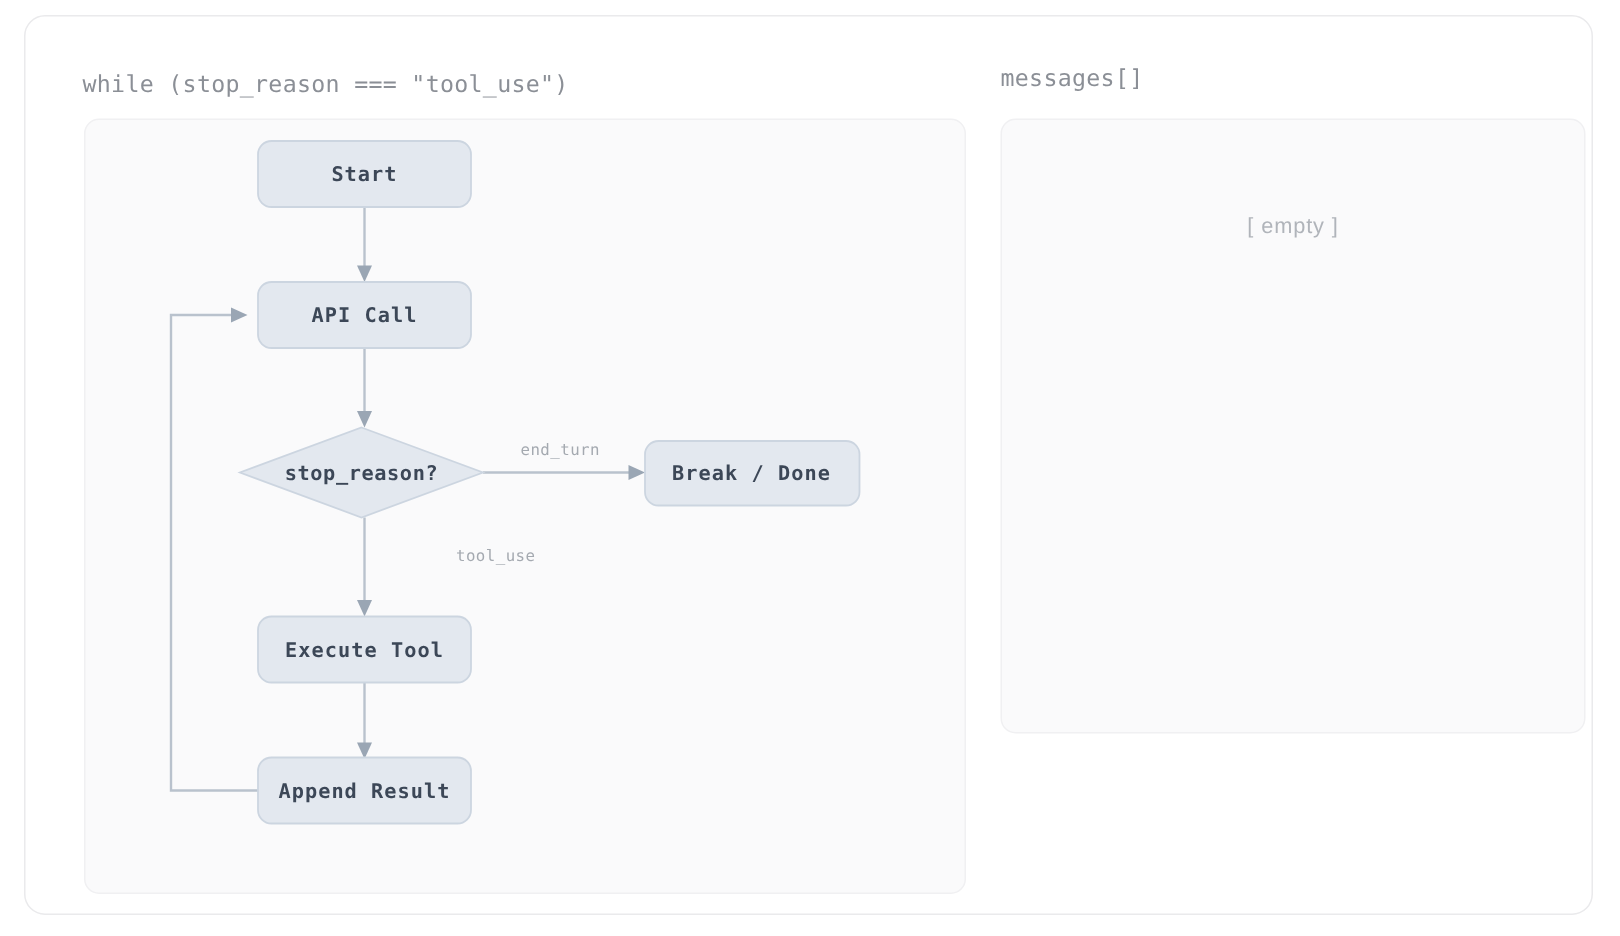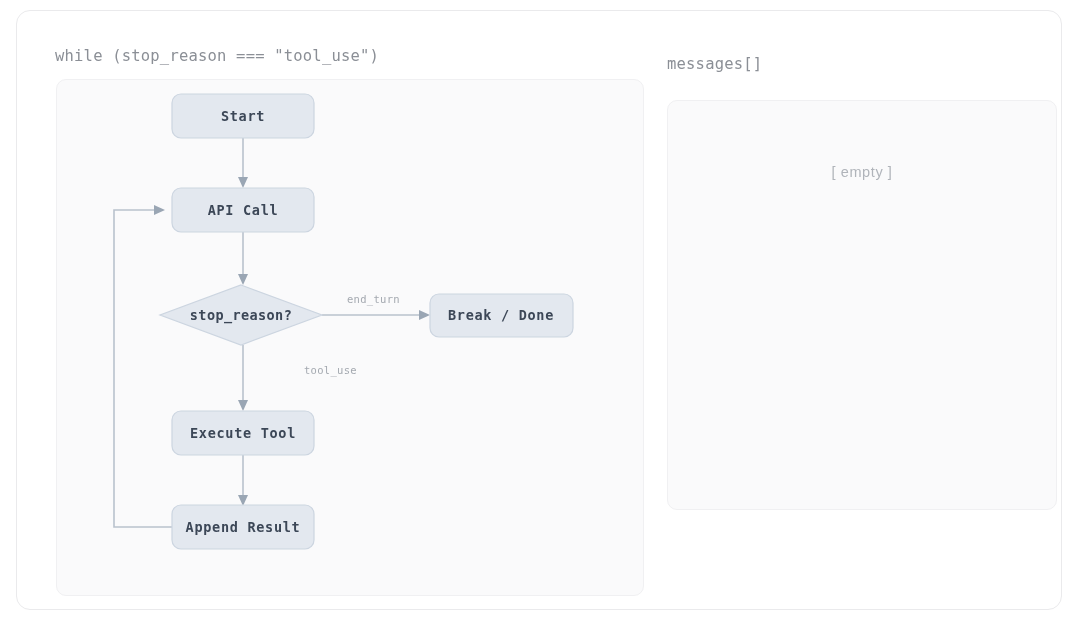--- a/index.html
+++ b/index.html
@@ -35,42 +35,41 @@
   
   .col-title {
     position: absolute;
     font-family: "DejaVu Sans Mono", monospace;
     font-size: 15.5px;
     letter-spacing: 0.2px;
     color: #8b8f96;
     white-space: pre;
   }
   #flow-title { left: 38px; top: 36px; }
-  #msgs-title { left: 650px; top: 44px; }
+  #msgs-title { left: 650px; top: 32px; }
 
   
   .panel {
     position: absolute;
     background: #fafafb;
     border: 1px solid #f0f0f2;
     border-radius: 10px;
     box-sizing: border-box;
   }
   #flow-panel {
     left: 39px;
     top: 68px;
     width: 588px;
     height: 517px;
   }
   #msgs-panel {
     left: 650px;
     top: 68px;
     width: 390px;
     height: 410px;
-    margin-top: 21px;
   }
 
   
   .empty-label {
     position: absolute;
     left: 0;
     top: 63px;
     width: 100%;
     text-align: center;
     font-family: "Liberation Sans", sans-serif;

